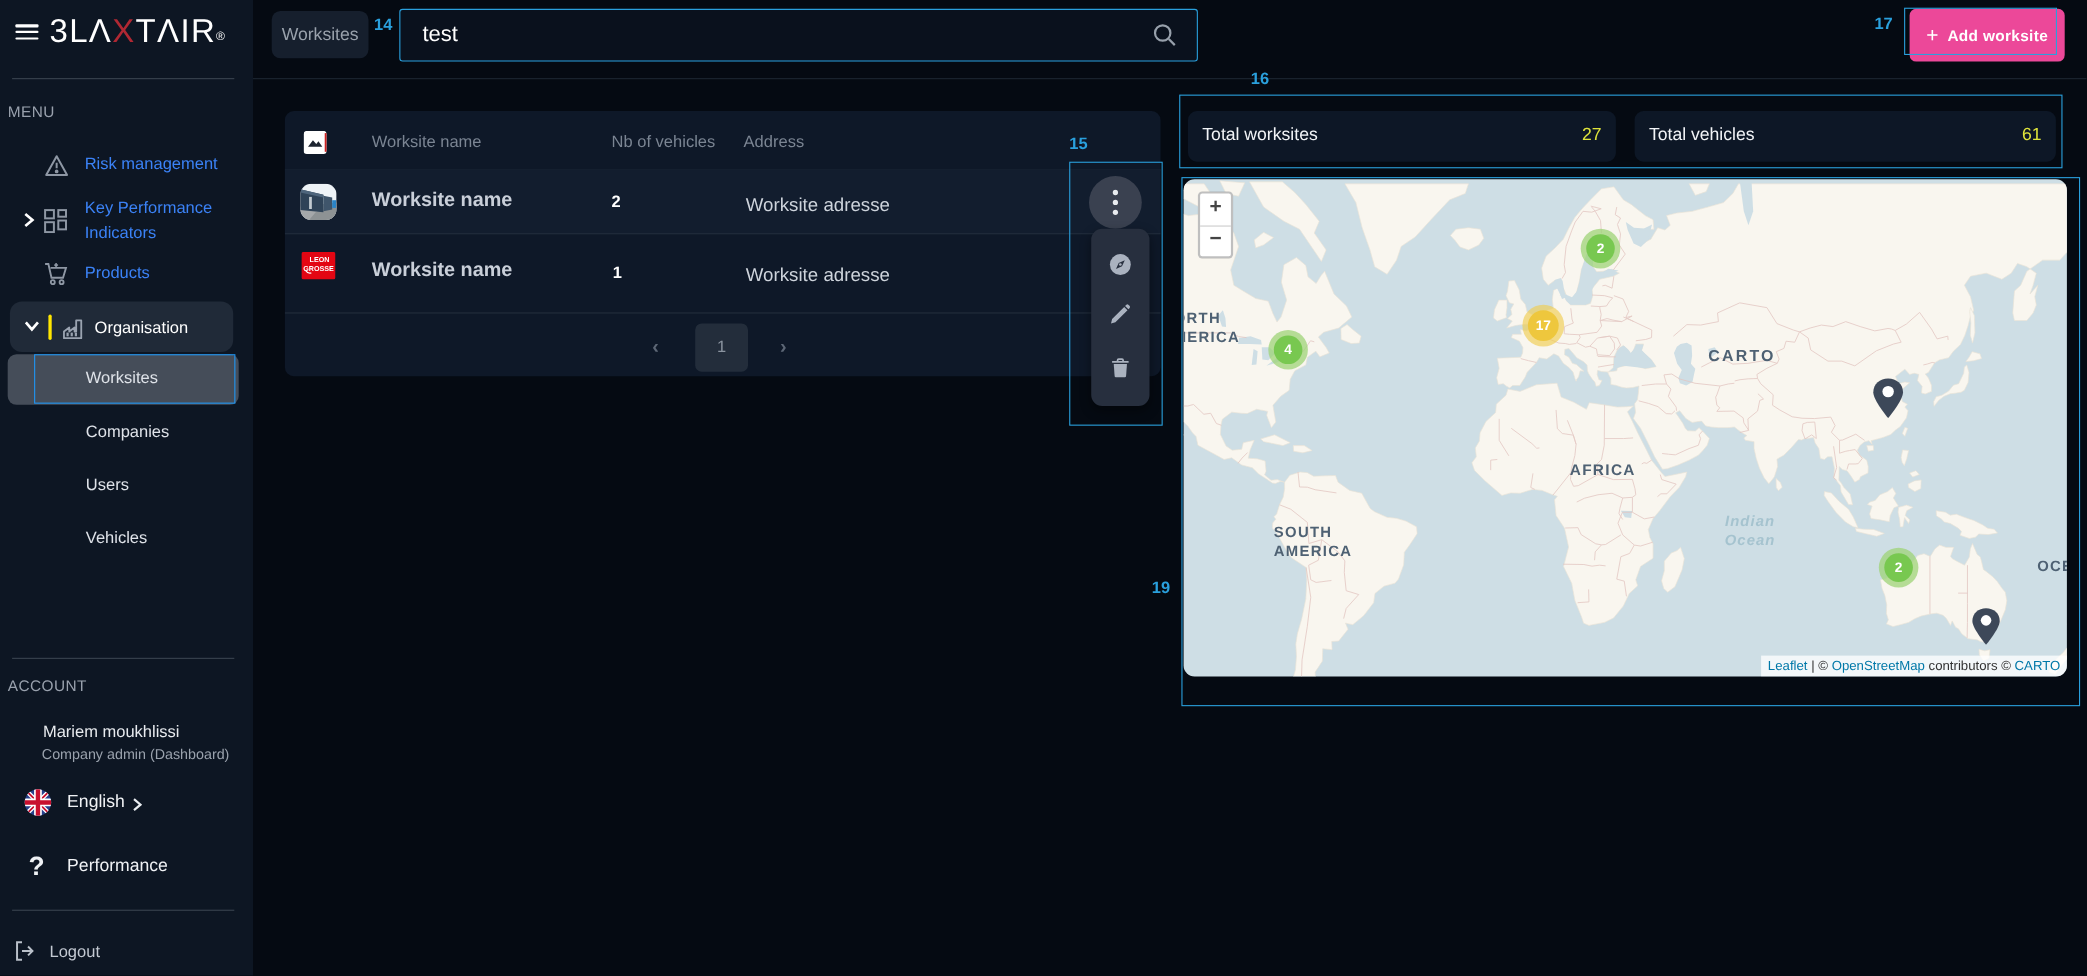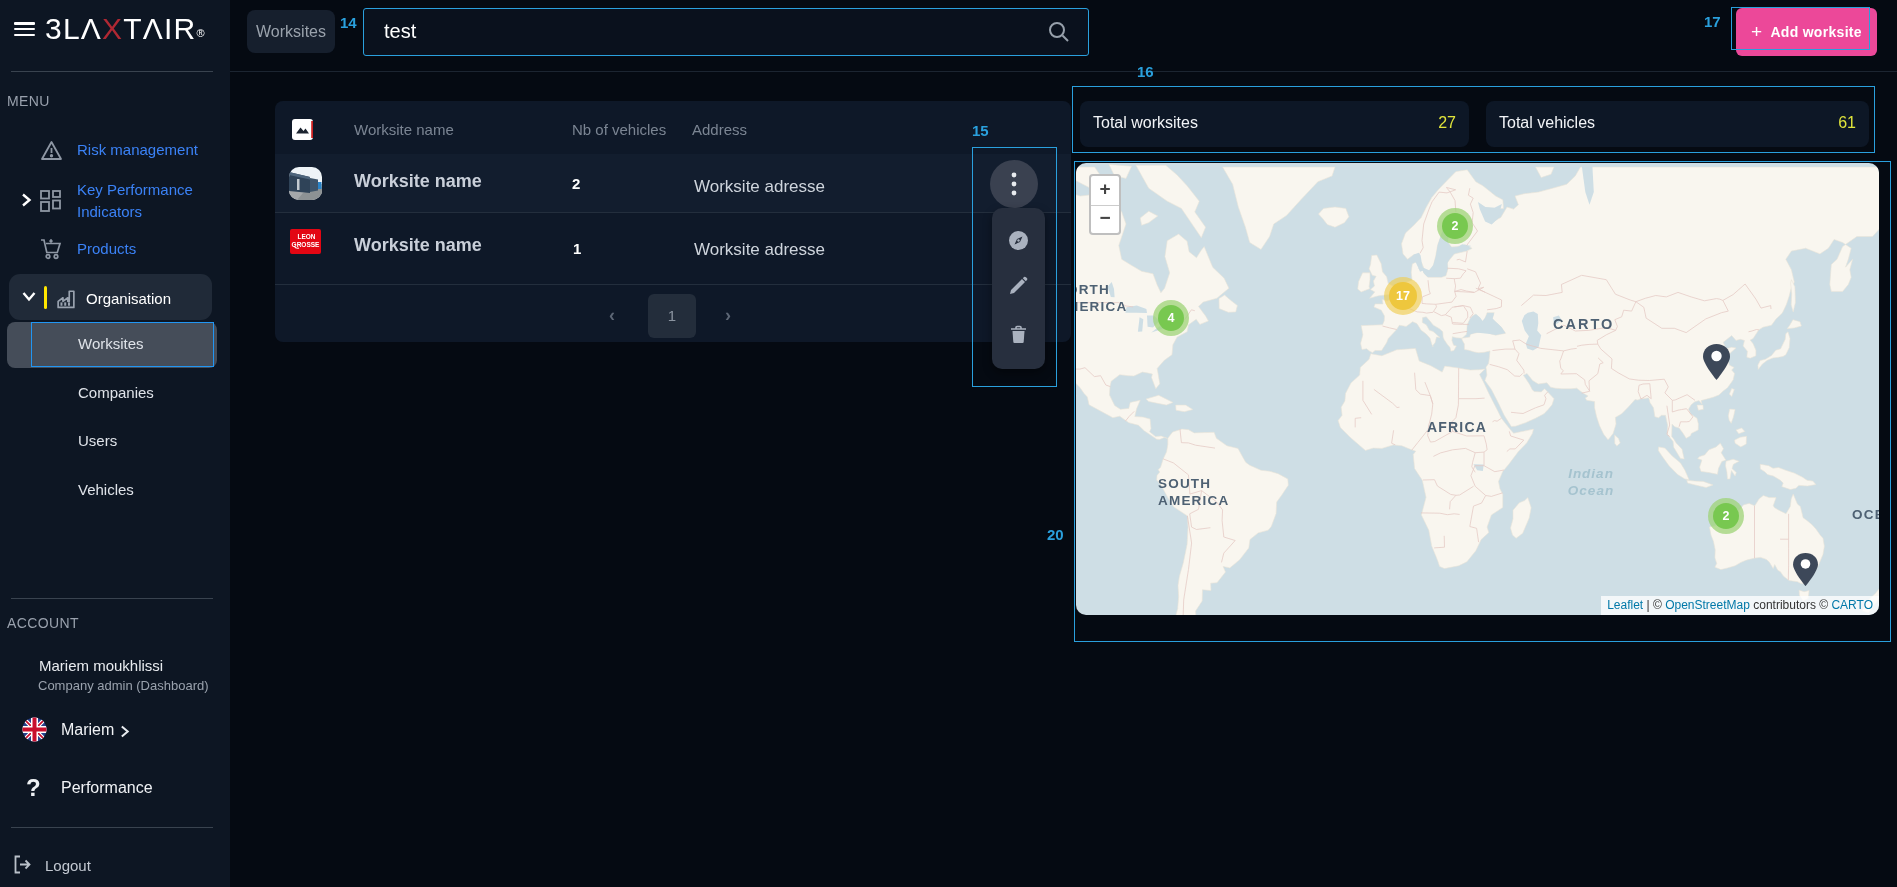--- a/index.html
+++ b/index.html
@@ -32,21 +32,21 @@
   padding-left:20px; }
 #addbtn { left:1736px; top:8px; width:141px; height:48px; background:#ec4899; border-radius:6px;
   color:#fff; font-size:14px; font-weight:700; text-align:center; line-height:48px; letter-spacing:0.3px; }
 .hdiv { position:absolute; left:230px; top:71px; width:1667px; height:1px; background:#1c2531; }
 
 
 .ann { position:absolute; border:1.5px solid #2aa0dd; }
 .annum { position:absolute; color:#2aa0dd; font-size:15px; font-weight:700; }
 
 
-#tcard { left:275px; top:101px; width:796px; height:241px; background:#0e1828; border-radius:8px; }
+#tcard { left:259px; top:101px; width:796px; height:241px; background:#0e1828; border-radius:8px; }
 .trow { position:absolute; left:0; width:796px; }
 .tline { position:absolute; left:0; width:796px; height:1px; background:#232e3d; }
 .th { position:absolute; color:#7b8593; font-size:15px; }
 .td { position:absolute; color:#c9cfd9; font-size:18px; font-weight:700; }
 .tdn { position:absolute; color:#fff; font-size:15px; font-weight:700; }
 .tda { position:absolute; color:#ced4dc; font-size:17px; }
 #pgbox { position:absolute; left:373px; top:193px; width:48px; height:44px; background:#232d3b;
   border-radius:6px; color:#8b94a0; font-size:15px; text-align:center; line-height:44px; }
 .parrow { position:absolute; color:#5c6675; font-size:18px; font-weight:700; }
 
@@ -149,21 +149,21 @@
           </clipPath>
         </defs>
         <g clip-path="url(#fc)">
           <rect width="25" height="25" fill="#26408c"></rect>
           <path d="M0 0 L25 25 M25 0 L0 25" stroke="#fff" stroke-width="4"></path>
           <path d="M0 0 L25 25 M25 0 L0 25" stroke="#c8102e" stroke-width="1.6"></path>
           <path d="M12.5 0 V25 M0 12.5 H25" stroke="#fff" stroke-width="7"></path>
           <path d="M12.5 0 V25 M0 12.5 H25" stroke="#c8102e" stroke-width="4"></path>
         </g>
       </svg>
-    <div class="abs" style="left:61px; top:721px; color:#f0f2f5; font-size:16px;">Mariem</div>
+    <div class="abs" style="left:61px; top:721px; color:#f0f2f5; font-size:16px;">English</div>
     <svg class="abs" style="left:120px; top:725px;" width="10" height="13" viewBox="0 0 11 14" fill="none" stroke="#e8ecf0" stroke-width="2.2">
         <path d="M2 1.5 L8.5 7 L2 12.5"></path>
       </svg>
 
     <div class="abs" style="left:26px; top:774px; color:#eef1f4; font-size:24px; font-weight:700;">?</div>
     <div class="abs" style="left:61px; top:779px; color:#f0f2f5; font-size:16px;">Performance</div>
 
     <div class="sdiv" style="top:827px;"></div>
     <svg class="abs" style="left:13px; top:855px;" width="19" height="19" viewBox="0 0 19 19" fill="none" stroke="#b9c0c9" stroke-width="1.8">
         <path d="M7 1.5 H2.5 V17.5 H7"></path>
@@ -260,21 +260,21 @@
   <div class="ann" style="left:1072px; top:86px; width:803px; height:67px;"></div>
   <div class="scard" style="left:1080px; width:389px;">
       <span class="stitle">Total worksites</span>
       <span class="sval">27</span>
     </div>
   <div class="scard" style="left:1486px; width:383px;">
       <span class="stitle">Total vehicles</span>
       <span class="sval">61</span>
     </div>
 
-  <div class="annum" style="left:1047px; top:526px;">20</div>
+  <div class="annum" style="left:1047px; top:526px;">19</div>
   <div class="ann" style="left:1074px; top:161px; width:817px; height:481px;"></div>
   <div id="map" class="abs">
     <svg width="803" height="452" viewBox="0 0 803 452">
         <g fill="#f9f6ef" stroke="#eae4d8" stroke-width="0.6">
           <path d="M-166.2,48.9L-154.8,40.4L-146.3,14.6L-132.1,5.9L-109.3,13.7L-89.4,20.4L-72.3,22.8L-52.4,17.1L-32.5,21.2L-15.5,26.8L4.4,33.0L24.4,30.7L38.6,38.2L45.7,48.9L50.0,61.0L42.8,82.4L45.7,96.3L54.2,101.6L65.6,108.3L77.0,110.8L81.2,121.9L84.9,129.8L88.6,125.2L93.7,109.8L88.9,93.6L91.2,77.7L102.6,71.1L111.1,78.3L113.1,88.7L120.5,94.7L125.0,87.5L128.2,83.6L136.7,104.2L148.1,115.2L152.9,125.2L144.7,132.1L141.0,135.2L127.3,139.1L122.5,143.4L129.6,153.0L132.4,157.9L123.9,161.4L120.2,156.3L112.5,161.8L111.1,168.8L101.1,174.1L96.9,181.8L96.0,191.8L88.3,197.3L81.2,205.4L83.8,220.7L79.8,225.8L75.5,214.6L76.4,211.0L72.1,210.1L66.4,209.1L57.9,213.0L52.2,212.7L43.7,211.7L35.2,218.2L34.0,223.6L33.5,232.0L38.6,242.4L44.3,246.3L52.8,245.4L54.2,239.4L64.2,237.3L60.5,246.0L58.8,253.5L67.0,254.1L74.1,256.1L75.0,265.5L73.6,268.7L79.5,273.6L85.2,273.0L91.2,275.3L88.3,274.5L83.5,276.5L80.7,276.2L75.3,272.5L68.2,267.8L62.5,262.3L52.8,259.7L43.7,253.2L36.9,254.7L13.0,241.8L11.3,233.9L8.1,230.5L3.9,224.5L-2.1,218.5L-8.6,208.4L-14.3,204.4L-9.5,214.3L-2.9,228.6L0.5,233.0L-7.2,227.0L-13.5,217.5L-18.3,205.7L-21.7,201.7L-31.4,194.9L-35.9,185.8L-41.3,174.1L-41.6,162.2L-41.1,151.0L-38.8,142.2L-46.2,133.9L-52.4,127.1L-59.5,115.7L-66.7,105.8L-73.8,96.3L-79.4,90.9L-86.6,87.0L-103.6,80.1L-115.0,89.2L-120.7,96.9L-132.1,104.7L-143.4,109.8L-154.8,113.3L-146.9,104.7L-139.2,96.3L-146.3,90.3L-154.2,85.8L-159.1,78.3L-152.8,70.5L-158.5,64.9L-164.8,57.7Z"></path>
           <path d="M146.6,4.1L156.6,21.2L162.3,44.0L169.4,64.2L173.7,79.5L185.0,86.4L193.6,73.5L197.8,61.0L210.6,52.4L224.9,36.7L241.9,18.7L256.1,12.9L259.0,4.1Z"></path>
           <path d="M242.5,51.0L247.6,45.4L259.0,44.0L269.8,45.4L272.9,53.7L268.4,59.7L259.0,64.2L251.3,61.6L246.8,55.7Z"></path>
           <path d="M59.9,2.3L72.7,25.2L91.2,38.2L105.4,45.4L125.3,74.7L129.6,64.2L118.8,48.9L123.3,38.2L111.1,22.8L101.1,12.0L89.8,2.3Z"></path>
           <path d="M-24.0,4.1L-1.2,17.1L14.4,25.2L28.6,18.7L18.7,4.1Z"></path>
           <path d="M-43.9,1.4L-26.8,8.6L-9.8,6.8L-18.3,-5.1Z"></path>

